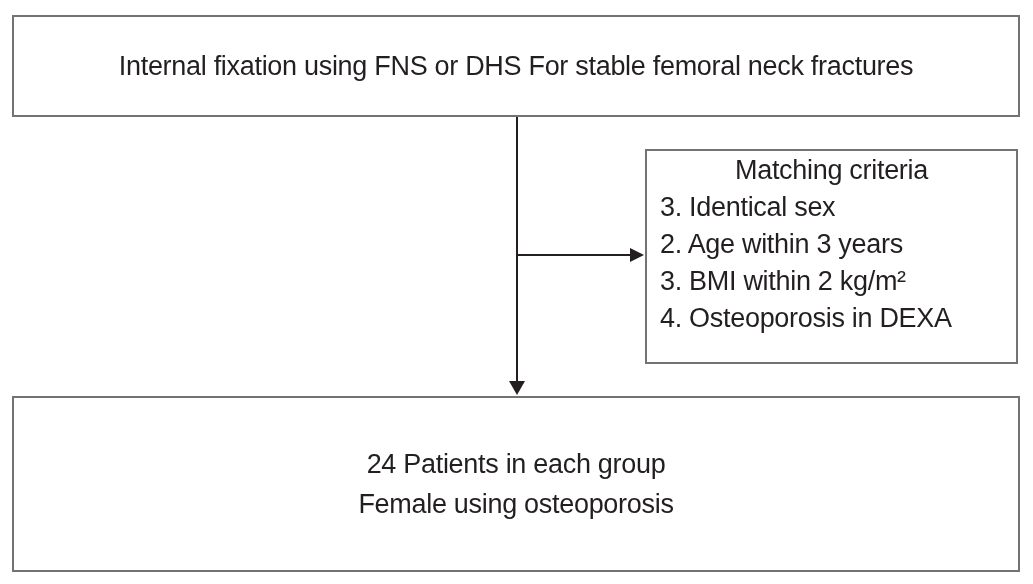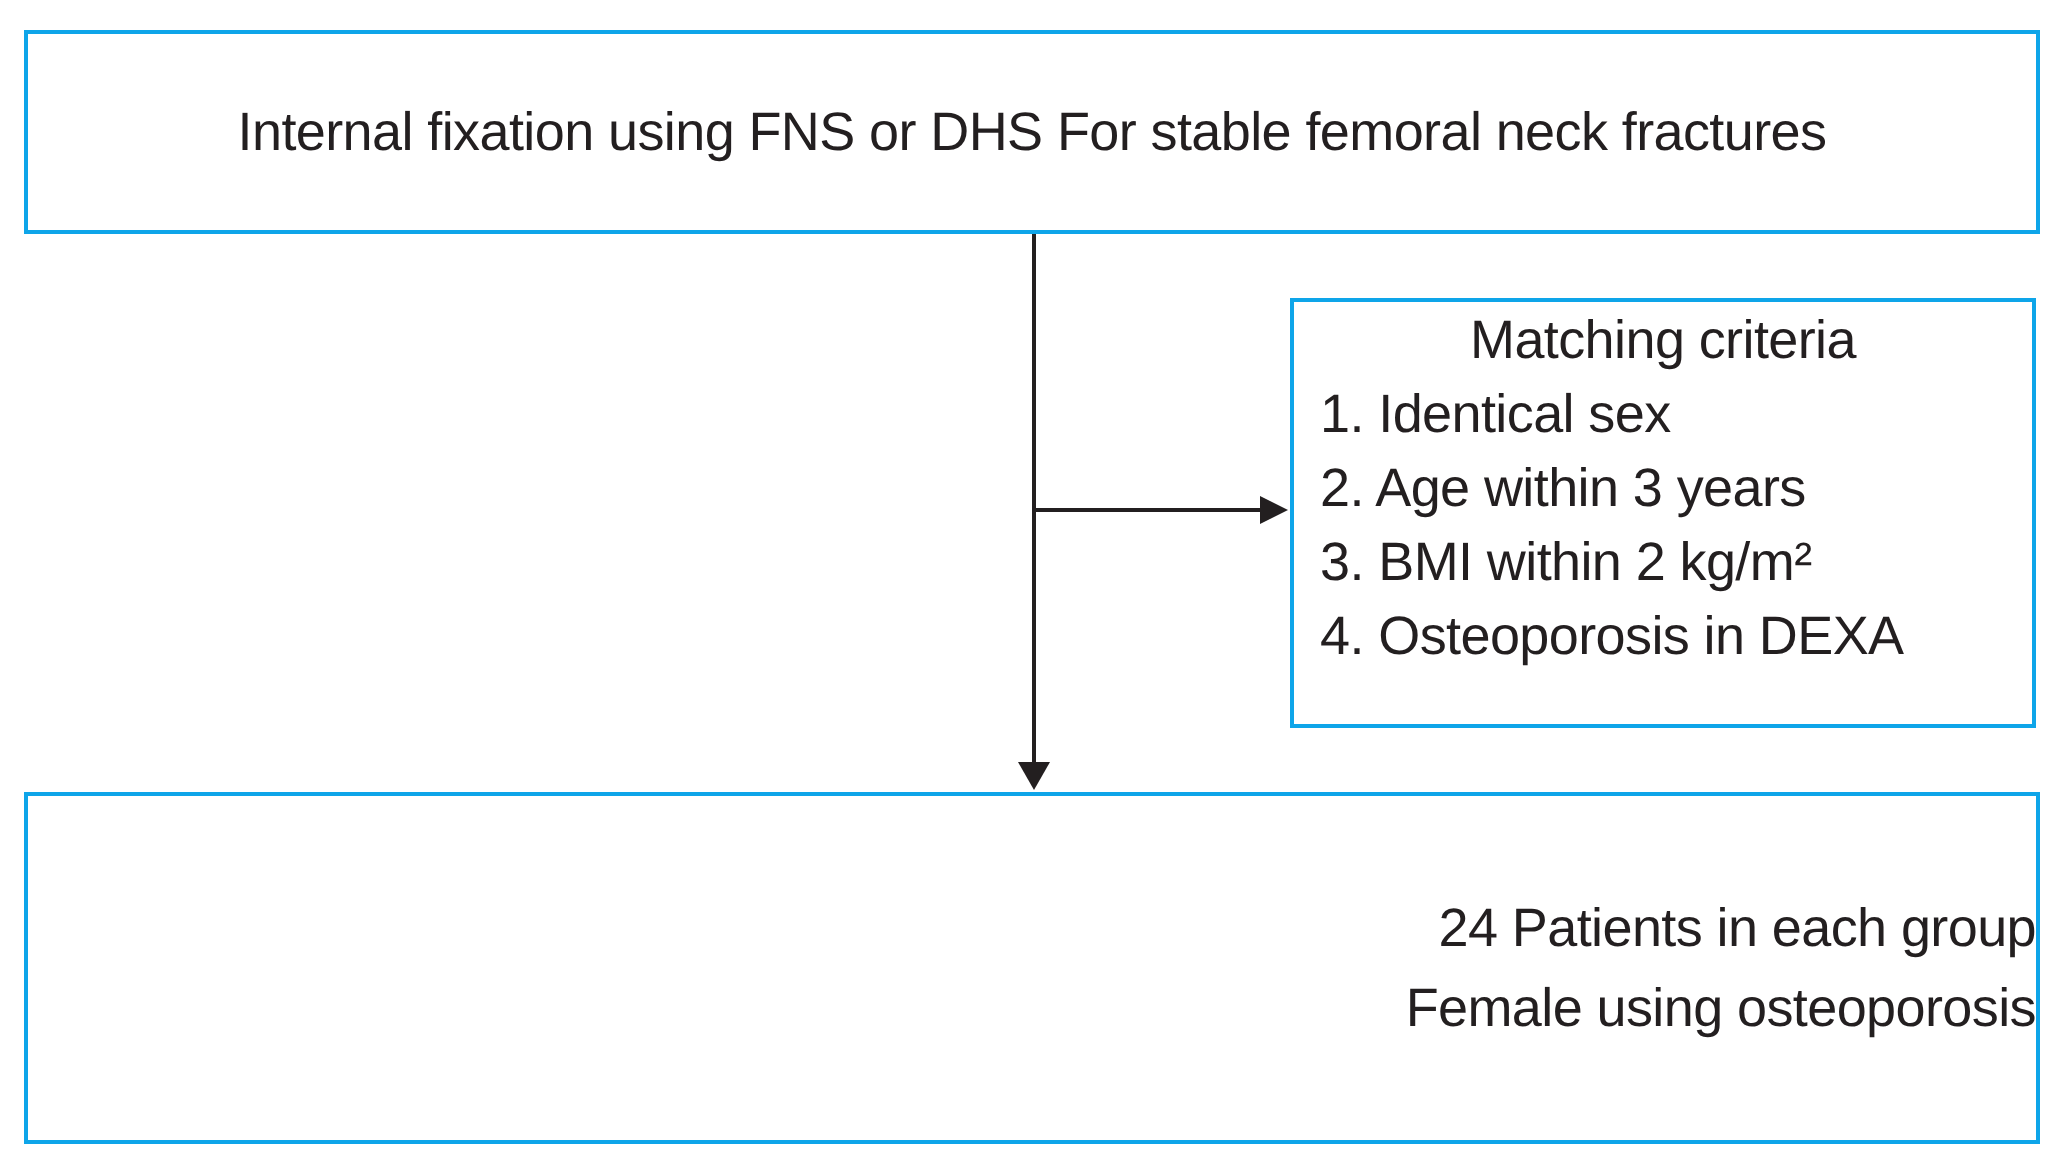--- a/index.html
+++ b/index.html
@@ -12,21 +12,21 @@
     width: 1033px;
     height: 584px;
     background: #ffffff;
     font-family: "Liberation Sans", sans-serif;
     color: #231f20;
     overflow: hidden;
   }
   .box {
     position: absolute;
     box-sizing: border-box;
-    border: 2px solid #0ea5e9;
+    border: 2px solid #737373;
     background: #ffffff;
   }
   .box-top {
     left: 12px;
     top: 15px;
     width: 1008px;
     height: 102px;
     display: flex;
     flex-direction: column;
     justify-content: center;
@@ -54,21 +54,21 @@
     white-space: nowrap;
   }
   .box-result {
     left: 12px;
     top: 396px;
     width: 1008px;
     height: 176px;
     display: flex;
     flex-direction: column;
     justify-content: center;
-    text-align: right;
+    text-align: center;
     font-size: 27px;
     line-height: 40px;
     letter-spacing: -0.3px;
   }
   .line {
     position: absolute;
     background: #231f20;
   }
   .v-line {
     left: 516px;
@@ -112,21 +112,21 @@
     <div>Internal fixation using FNS or DHS For stable femoral neck fractures</div>
   </div>
 
   <div class="line v-line"></div>
   <div class="line h-line"></div>
   <div class="arrow-down"></div>
   <div class="arrow-right"></div>
 
   <div class="box box-matching">
     <div class="title">Matching criteria</div>
-    <div class="item">1. Identical sex</div>
+    <div class="item">3. Identical sex</div>
     <div class="item">2. Age within 3 years</div>
     <div class="item">3. BMI within 2 kg/m²</div>
     <div class="item">4. Osteoporosis in DEXA</div>
   </div>
 
   <div class="box box-result">
     <div>24 Patients in each group</div>
     <div>Female using osteoporosis</div>
   </div>
 

